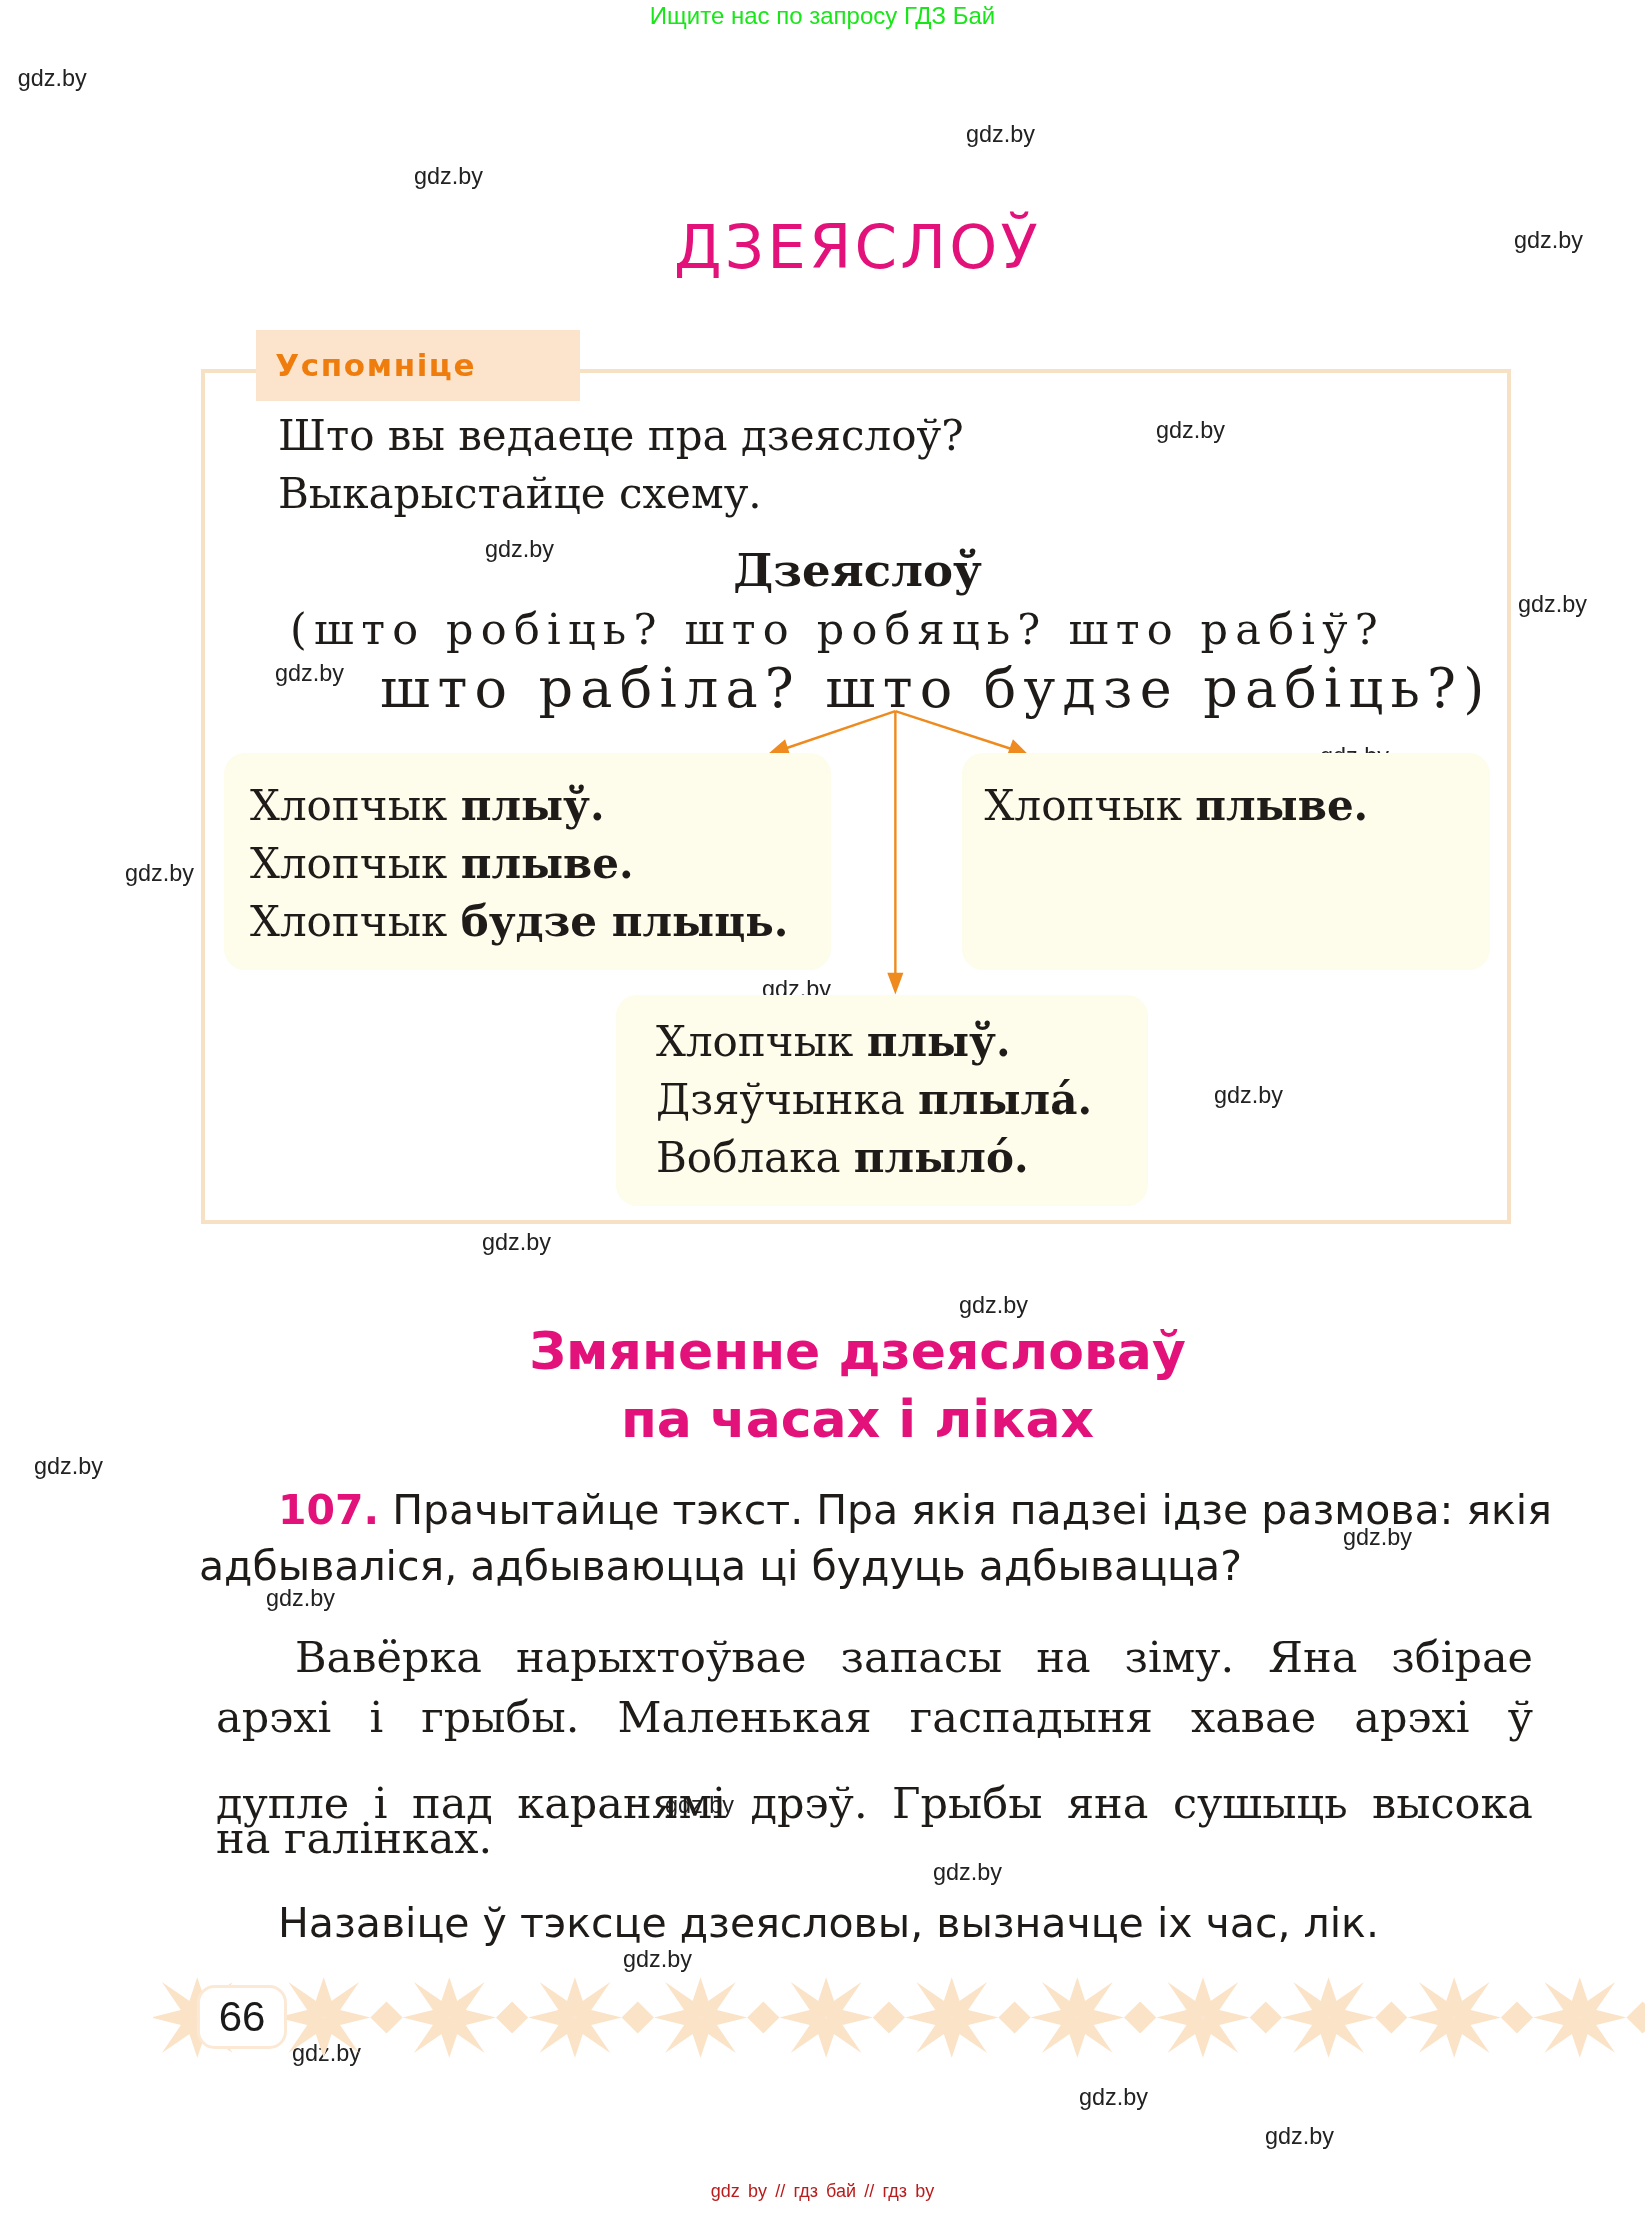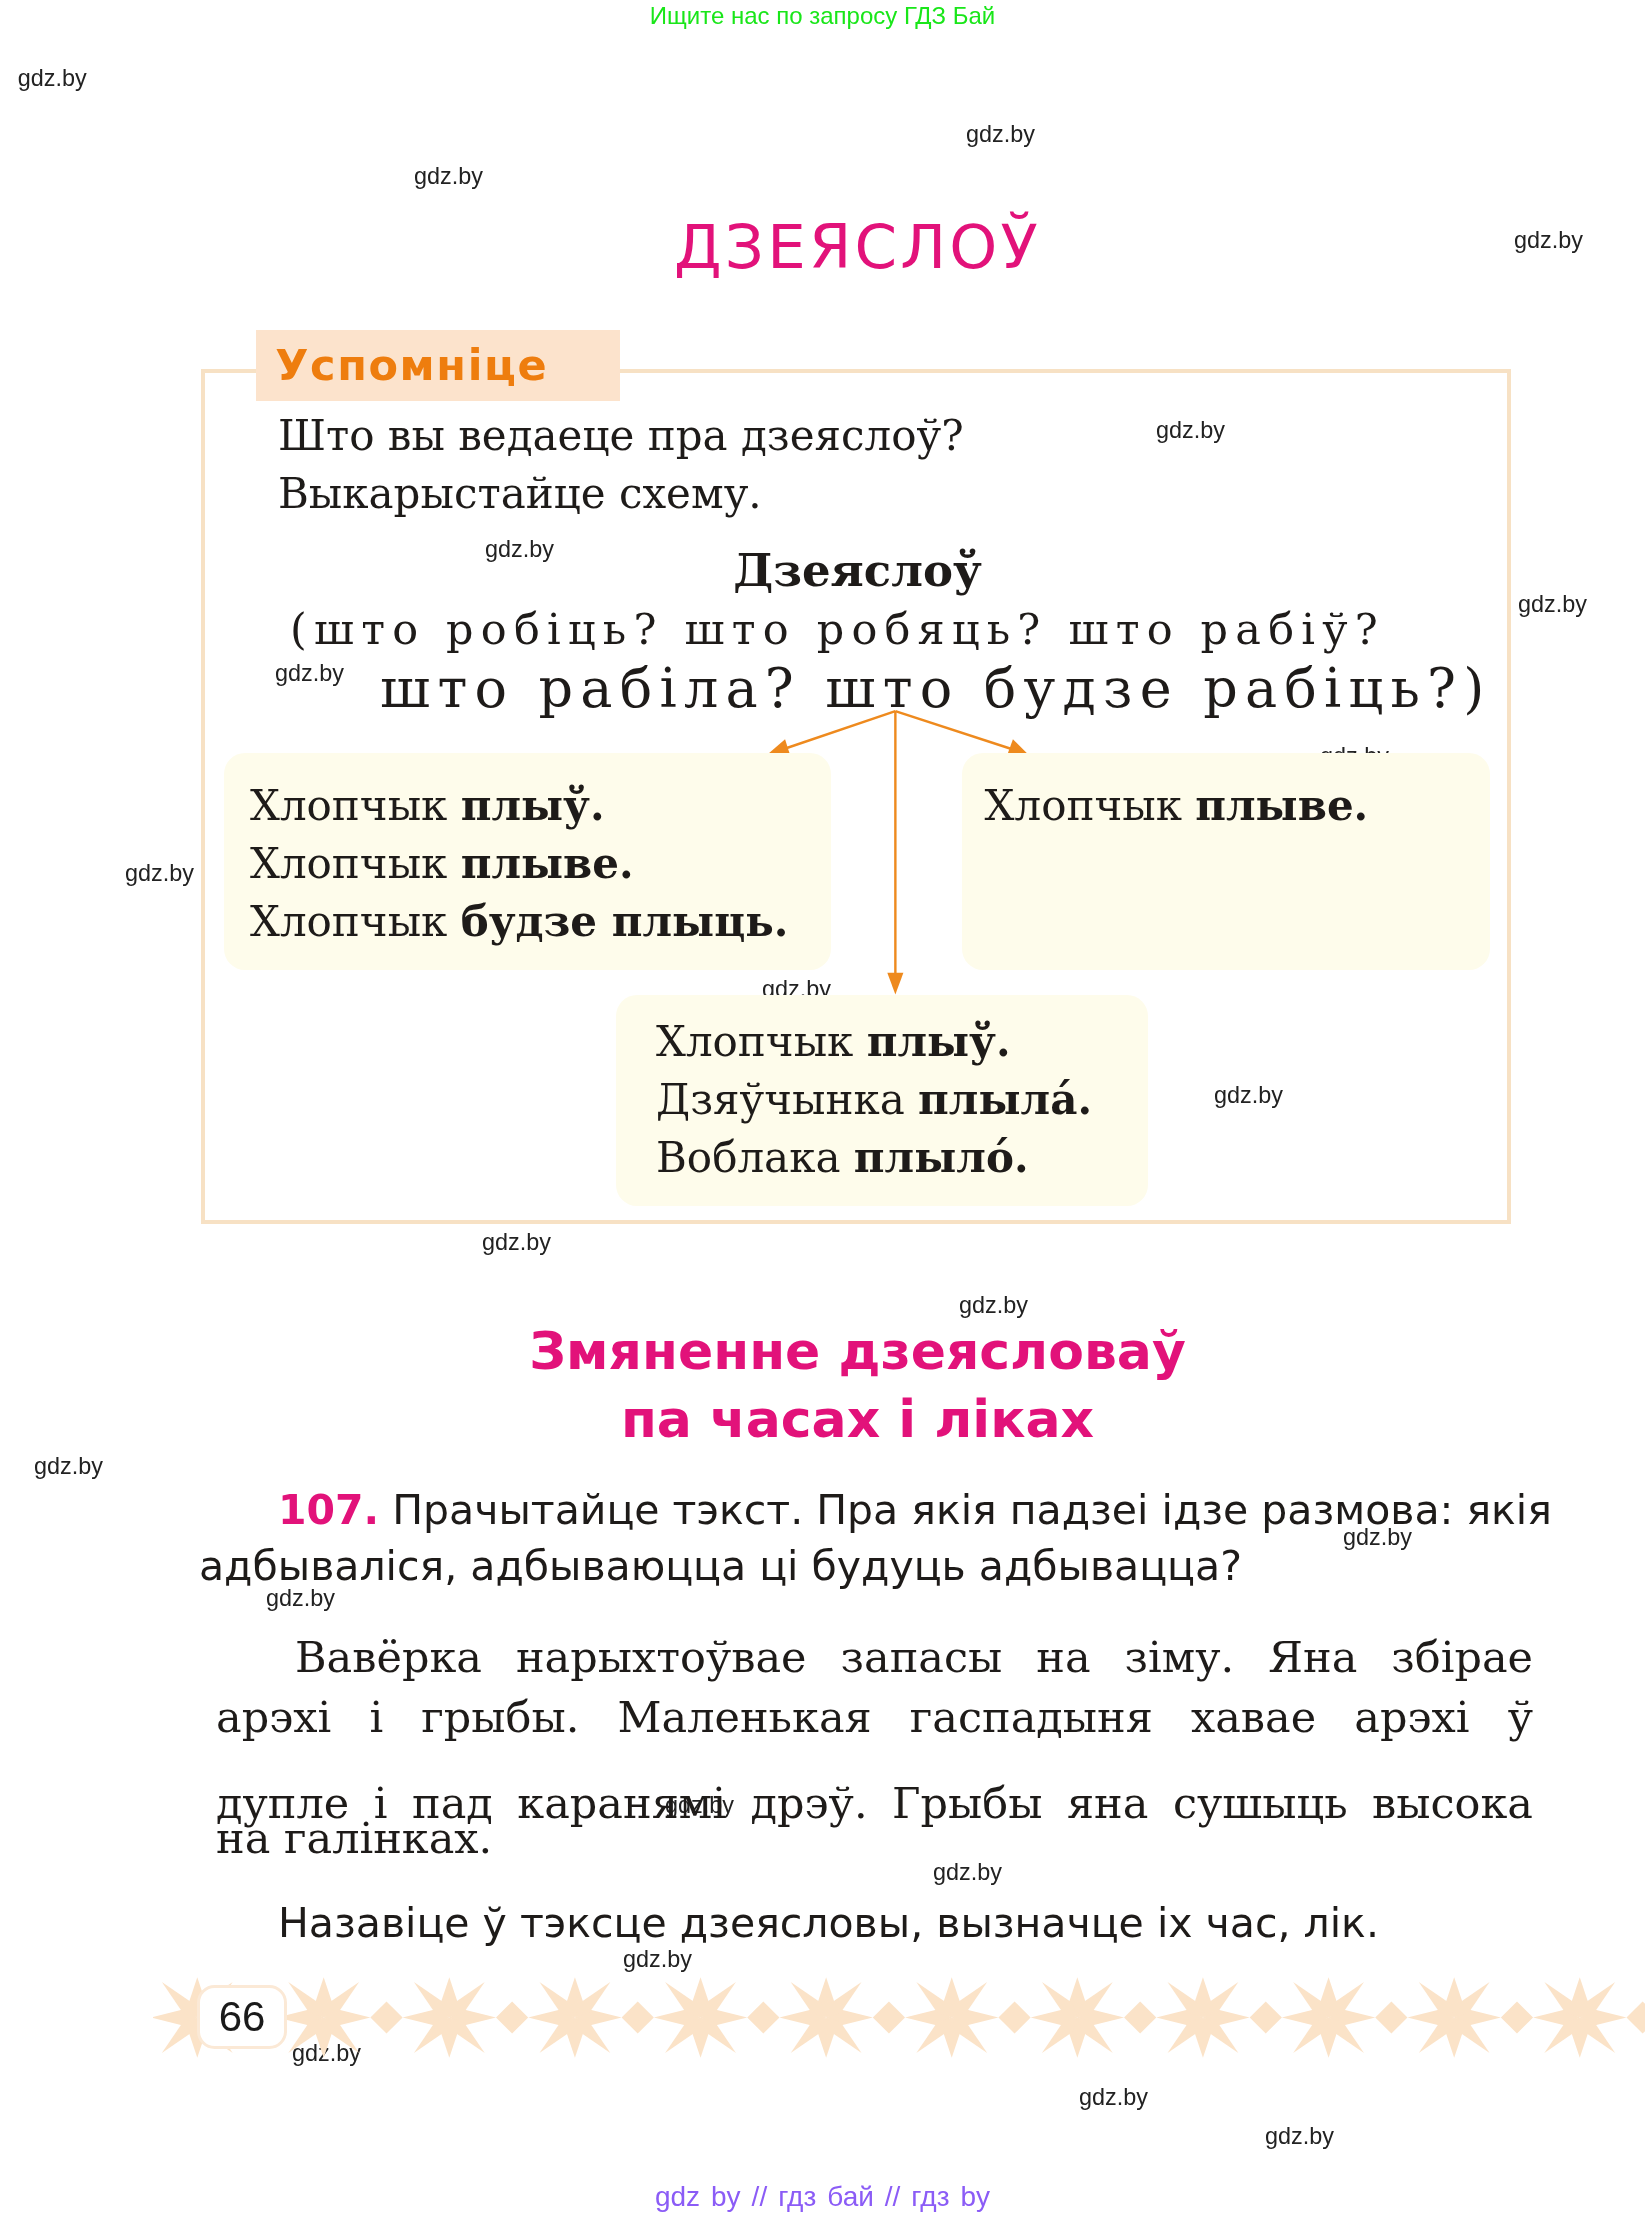--- a/index.html
+++ b/index.html
@@ -2,21 +2,21 @@
 <html style="font-size:13px"><head>
 <meta charset="utf-8">
 <style>
   html, body { margin: 0; padding: 0; background: #ffffff; }
   body { width: 1645px; height: 2216px; position: relative; overflow: hidden; font-family: "DejaVu Serif", serif; color: #1e1b19; }
   .abs { position: absolute; }
   .banner { left: 0; width: 1645px; top: 1.6px; text-align: center; font-family: "Liberation Sans", sans-serif; font-size: 24px; color: #19e619; }
   .wm { font-family: "Liberation Sans", sans-serif; font-size: 23.4px; color: #222; white-space: nowrap; }
   .title { left: 0; width: 1715px; top: 211px; text-align: center; font-family: "DejaVu Sans", sans-serif; font-size: 61px; letter-spacing: 3.2px; color: #e2127a; }
   .box { left: 201px; top: 369px; width: 1310px; height: 855px; border: 4px solid #f7e1c4; box-sizing: border-box; }
-  .tab { left: 256px; top: 330px; width: 364px; height: 71px; background: #fce3cc; box-sizing: border-box; padding-left: 19.3px; font-family: "DejaVu Sans", sans-serif; font-weight: bold; font-size: 43px; line-height: 71px; color: #ee7d0e; letter-spacing: 1.6px; }
+  .tab { left: 256px; top: 330px; width: 324px; height: 71px; background: #fce3cc; box-sizing: border-box; padding-left: 19.3px; font-family: "DejaVu Sans", sans-serif; font-weight: bold; font-size: 31px; line-height: 71px; color: #ee7d0e; letter-spacing: 1.6px; }
   .serif-big { font-family: "DejaVu Serif", serif; font-size: 42px; line-height: 58px; white-space: nowrap; }
   .q1 { left: 278px; top: 407px; }
   .q2 { left: 278px; top: 465px; }
   .diag-title { left: 0; width: 1715px; top: 542px; text-align: center; font-weight: bold; font-size: 45px; }
   .diag-q1 { left: 290px; top: 600px; font-size: 43px; letter-spacing: 7.2px; }
   .diag-q2 { left: 380px; top: 660px; font-size: 54px; letter-spacing: 7.2px; }
   .card { background: #fefceb; border-radius: 21px; box-sizing: border-box; }
   .card-left { left: 224px; top: 753px; width: 607px; height: 217px; padding: 24px 0 0 26px; }
   .card-right { left: 962px; top: 753px; width: 528px; height: 217px; padding: 24px 0 0 22.6px; }
   .card-bottom { left: 616px; top: 995px; width: 532px; height: 211px; padding: 17.7px 0 0 40px; }
@@ -26,21 +26,21 @@
   .sh1 { top: 1321px; }
   .sh2 { top: 1389px; }
   .ex { font-family: "DejaVu Sans", sans-serif; font-size: 41px; white-space: nowrap; }
   .ex-num { color: #e2127a; font-weight: bold; }
   .ex1 { left: 278px; top: 1486px; }
   .ex2 { left: 199px; top: 1542px; }
   .para { left: 216px; width: 1317px; font-size: 43px; line-height: 60px; }
   .task { left: 278px; top: 1899px; font-family: "DejaVu Sans", sans-serif; font-size: 41px; white-space: nowrap; }
   .ornament { left: 153px; top: 1973px; width: 1492px; height: 89px; }
   .page-num { left: 197px; top: 1985px; width: 90px; height: 64px; background: #ffffff; border: 3.2px solid #fbe9d6; border-radius: 17.7px; box-sizing: border-box; text-align: center; font-family: "Liberation Sans", sans-serif; font-size: 42px; line-height: 58px; color: #1a1a1a; }
-  .footer { left: 0; width: 1645px; top: 2181px; text-align: center; font-family: "Liberation Sans", sans-serif; font-size: 28px; color: #8b5cf6; word-spacing: 3.2px; }
+  .footer { left: 0; width: 1645px; top: 2181px; text-align: center; font-family: "Liberation Sans", sans-serif; font-size: 18px; color: #b91c1c; word-spacing: 3.2px; }
   .arrows { left: 0; top: 0; width: 1645px; height: 2216px; pointer-events: none; }
 </style>
 </head>
 <body>
 
 <div class="abs banner">Ищите нас по запросу ГДЗ Бай</div>
 
 <div id="wm-layer">
     <div class="abs wm" style="left: 17.7px; top: 65px;">gdz.by</div>
     <div class="abs wm" style="left: 966px; top: 121px;">gdz.by</div>

